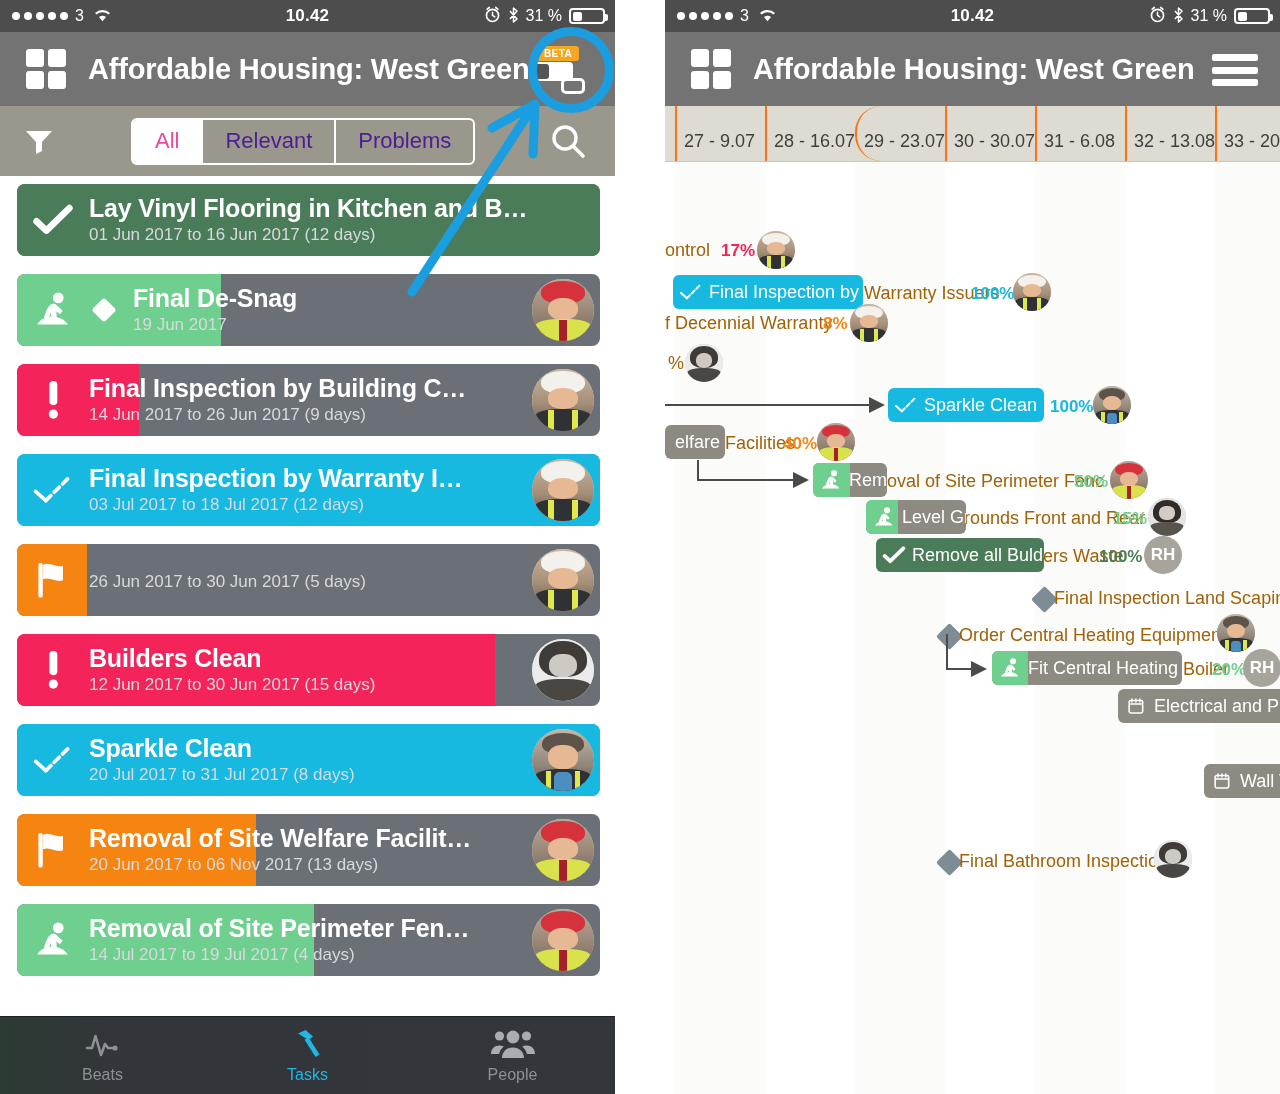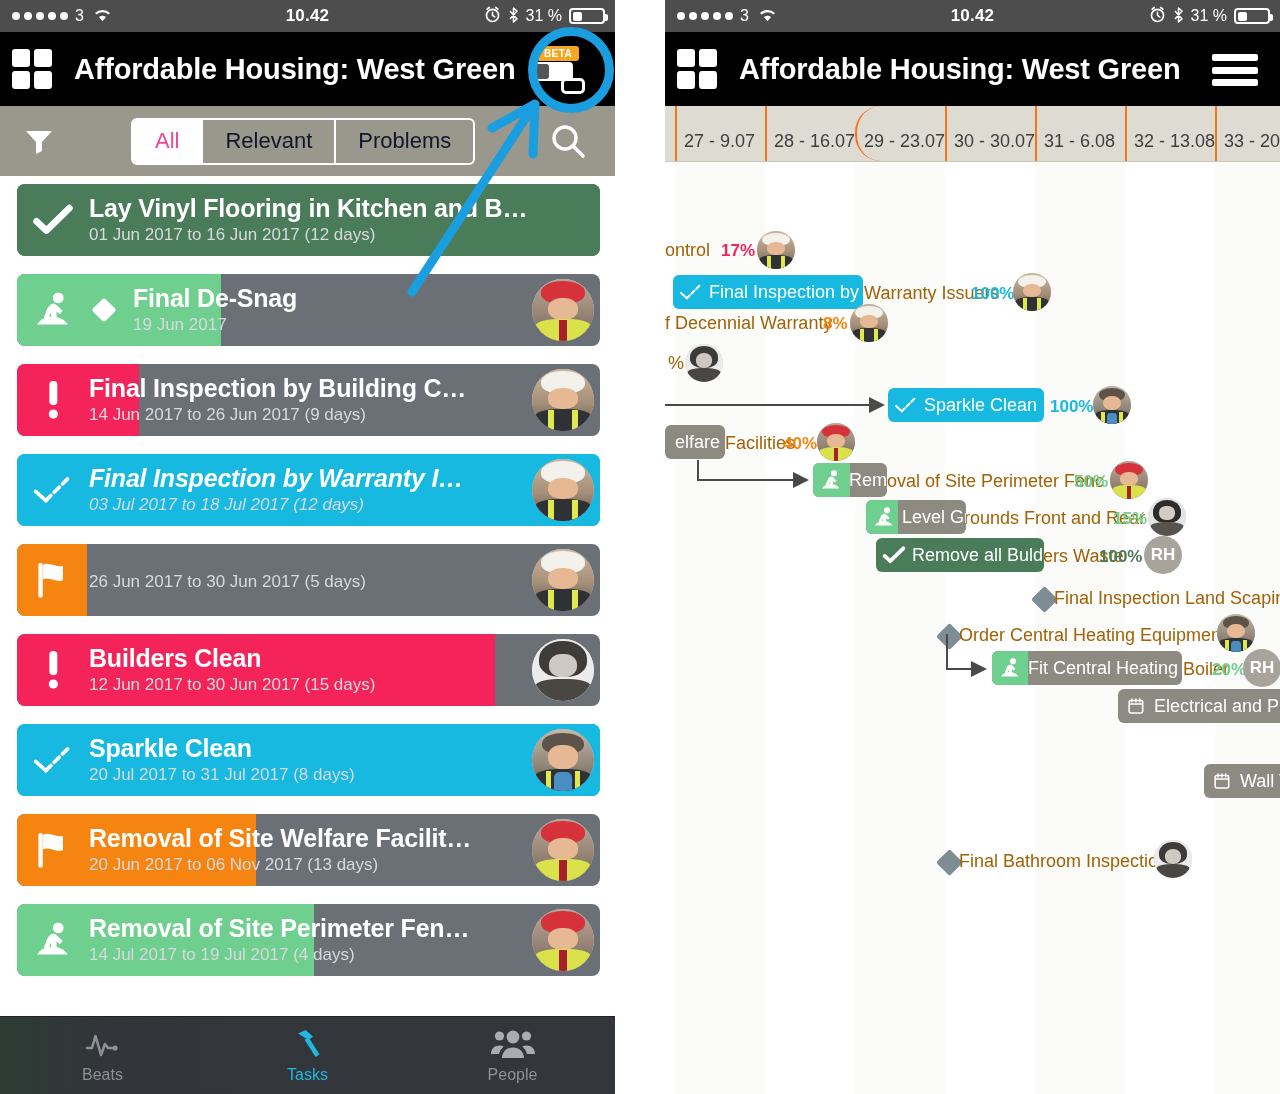--- a/index.html
+++ b/index.html
@@ -32,22 +32,22 @@
   .batt-pct { font-size: 16px; }
   .batt {
     width: 36px; height: 16px; border: 2px solid #fff; border-radius: 4px;
     position: relative; display: inline-block;
   }
   .batt::after { content:""; position:absolute; right:-5px; top:4px; width:3px; height:7px; background:#fff; border-radius:0 2px 2px 0;}
   .batt-fill { position: absolute; left: 1.5px; top: 1.5px; bottom: 1.5px; width: 31%; background: #fff; border-radius: 2px; }
 
   
   .navbar {
-    height: 74px; background: #000000; display: flex; align-items: center;
-    position: relative; padding: 0 0;
+    height: 74px; background: #737373; display: flex; align-items: center;
+    position: relative; padding: 0 14px;
   }
   .grid-icon { width: 40px; height: 40px; display: grid; grid-template-columns: 18px 18px; grid-template-rows: 18px 18px; gap: 4px; margin-left: 12px; }
   .grid-icon i { background: #fff; border-radius: 3px; display: block; }
   .nav-title { color: #fff; font-size: 29px; font-weight: 600; margin-left: 22px; white-space: nowrap; letter-spacing: -0.2px; }
   .beta-wrap { position: absolute; right: 26px; top: 14px; width: 62px; height: 48px; }
   .beta-badge {
     position: absolute; top: 0; left: 10px; background: #f5a623; color: #fff;
     font-size: 10px; font-weight: 700; padding: 2px 7px 2px 7px; border-radius: 3px; letter-spacing: .4px;
   }
   .toggle-big { position: absolute; top: 16px; left: 4px; width: 42px; height: 19px; background: #fff; border-radius: 4px; }
@@ -55,21 +55,21 @@
   .toggle-small { position: absolute; top: 32px; left: 34px; width: 24px; height: 16px; border: 3px solid #fff; border-radius: 5px; }
   .hamburger { position: absolute; right: 22px; top: 22px; width: 46px; height: 32px; display:flex; flex-direction: column; justify-content: space-between; }
   .hamburger i { height: 7px; background: #fff; border-radius: 2px; display:block; }
 
   
   .filterbar { height: 70px; background: #9a978c; display: flex; align-items: center; position: relative; }
   .funnel { margin-left: 22px; width: 34px; height: 34px; }
   .segmented { position: absolute; left: 131px; display: flex; border: 2px solid #fff; border-radius: 6px; overflow: hidden; height: 47px; }
   .seg {
     display: flex; align-items: center; justify-content: center;
-    font-size: 22px; color: #0f172a; padding: 0 22px; border-right: 2px solid #fff;
+    font-size: 22px; color: #4c1d95; padding: 0 22px; border-right: 2px solid #fff;
   }
   .seg:last-child { border-right: none; }
   .seg.active { background: #fff; color: #ec4899; }
   .search-icon { position: absolute; right: 28px; width: 38px; height: 38px; }
 
   
   .tasklist { background: #fff; padding: 8px 0 0 0; }
   .task {
     position: relative; height: 72px; margin: 0 15px 18px 17px;
     border-radius: 8px; overflow: hidden; background: #6b7077;
@@ -274,21 +274,21 @@
                 <span class="f-bg" style="background:linear-gradient(180deg,#cbb59e 0%,#a58f79 55%,#5d5349 100%)"></span>
                 <span class="f-helmet" style="background:#f3f1ec"></span>
                 <span class="f-skin" style="top:30%;height:34%"></span>
                 <span class="f-vest" style="background:#2f3135"></span>
                 <span style="position:absolute;left:26%;bottom:0;width:10%;height:34%;background:#dfe84f"></span>
                 <span style="position:absolute;right:26%;bottom:0;width:10%;height:34%;background:#dfe84f"></span>
               </span>
             </div>
           </div>
         </div>
-        <div class="task" style="background: rgb(23, 185, 224); font-style: italic;">
+        <div class="task" style="background: rgb(23, 185, 224);">
           <div class="progress" style="background: rgb(23, 185, 224); width: 100%;"></div>
           <div class="body">
             <div class="tk-icon">
               <svg width="42" height="32.76" viewBox="0 0 40 32">
                 <path d="M3 17l10 9" stroke="#fff" stroke-width="3.6" fill="none" stroke-linecap="round"></path>
                 <path d="M13 26 36 3" stroke="#fff" stroke-width="3.6" fill="none" stroke-linecap="round" stroke-dasharray="7 4.5"></path>
               </svg>
             </div>
             <div class="tk-text">
               <div class="tk-title">Final Inspection by Warranty I…</div>

